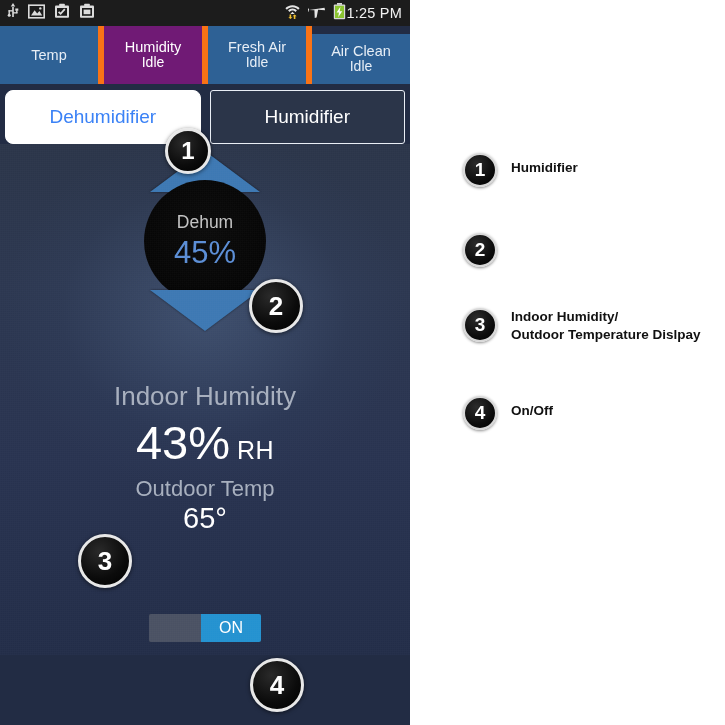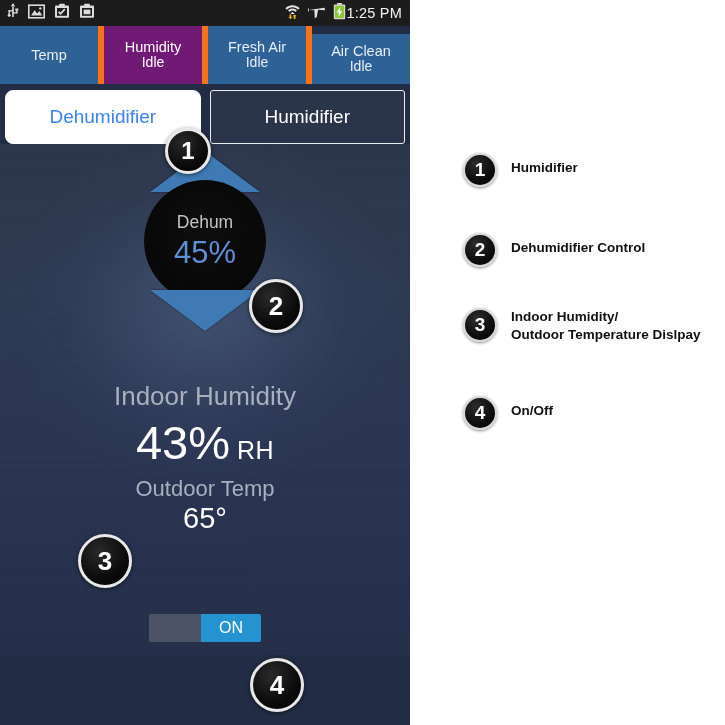--- a/index.html
+++ b/index.html
@@ -364,21 +364,20 @@
 
   <div id="legend">
 
     <div class="leg-item" style="top:153px; left:23px;">
       <div class="leg-badge">1</div>
       <div class="leg-text">Humidifier</div>
     </div>
 
     <div class="leg-item" style="top:233px; left:23px;">
       <div class="leg-badge">2</div>
-      <div class="leg-text">Dehumidifier Control</div>
     </div>
 
     <div class="leg-item" style="top:308px; left:23px;">
       <div class="leg-badge">3</div>
       <div class="leg-text" style="padding-top:0;">Indoor Humidity/
 Outdoor Temperature Dislpay</div>
     </div>
 
     <div class="leg-item" style="top:396px; left:23px;">
       <div class="leg-badge">4</div>

